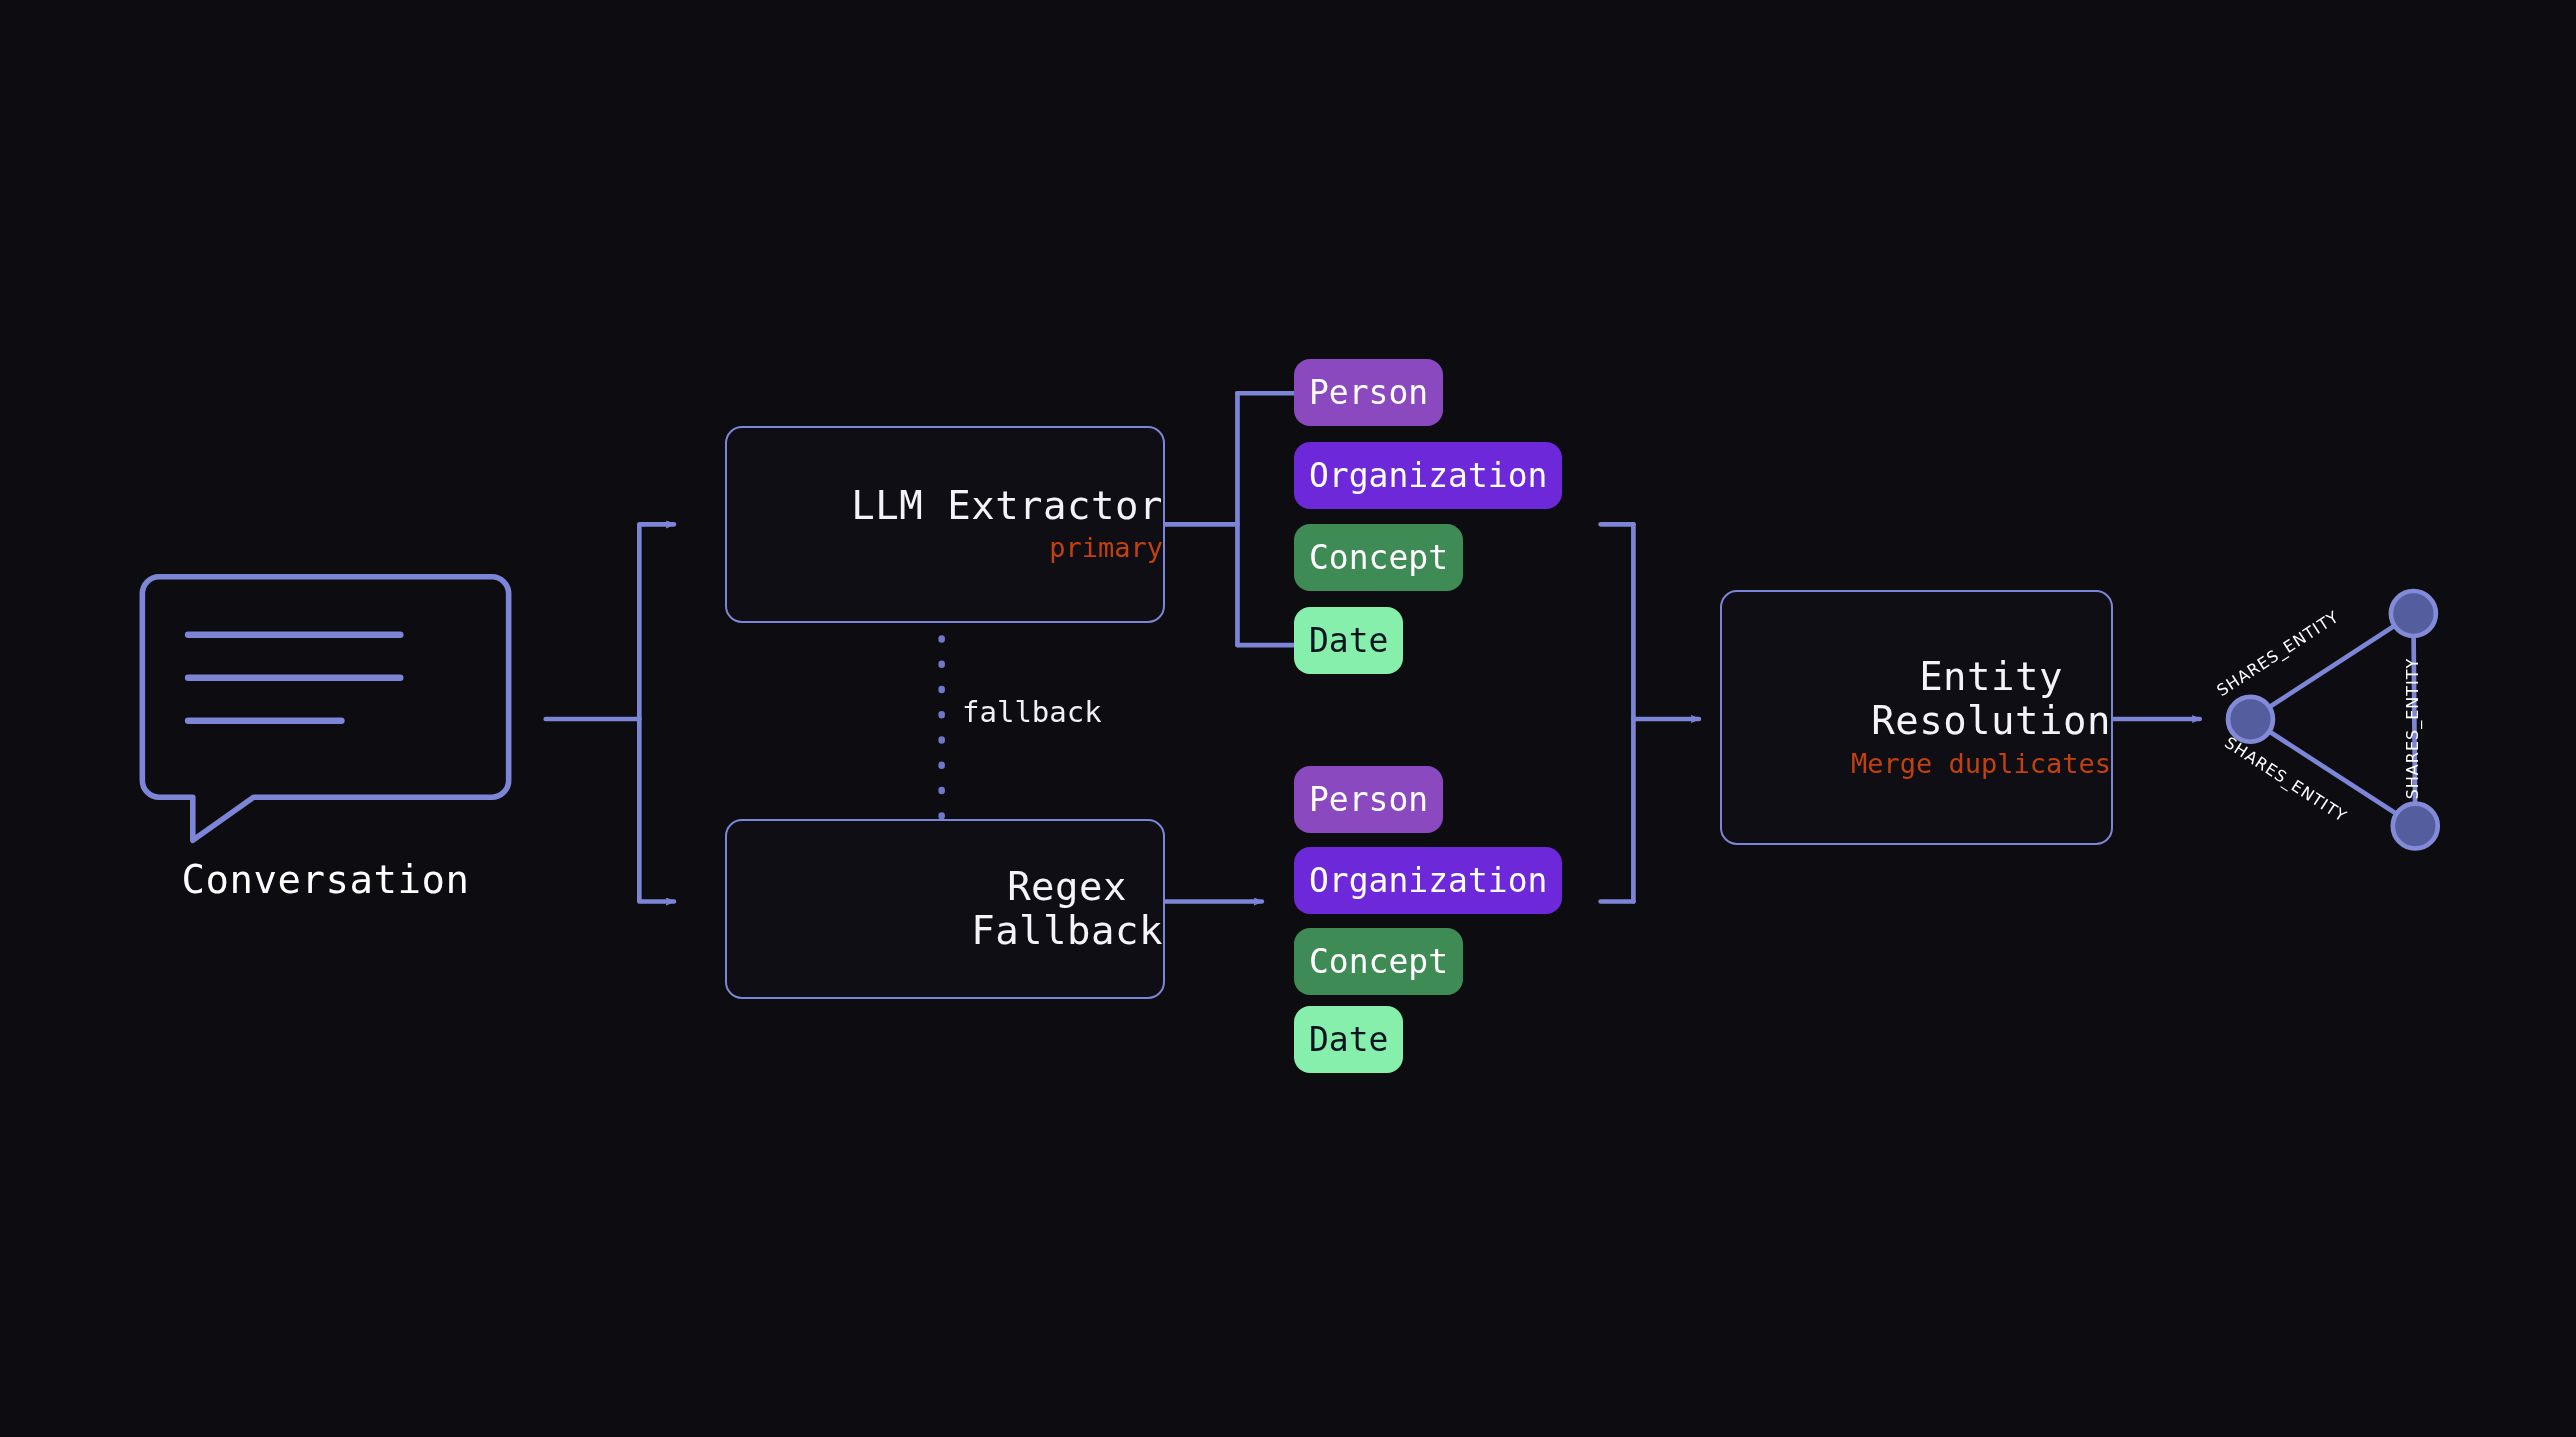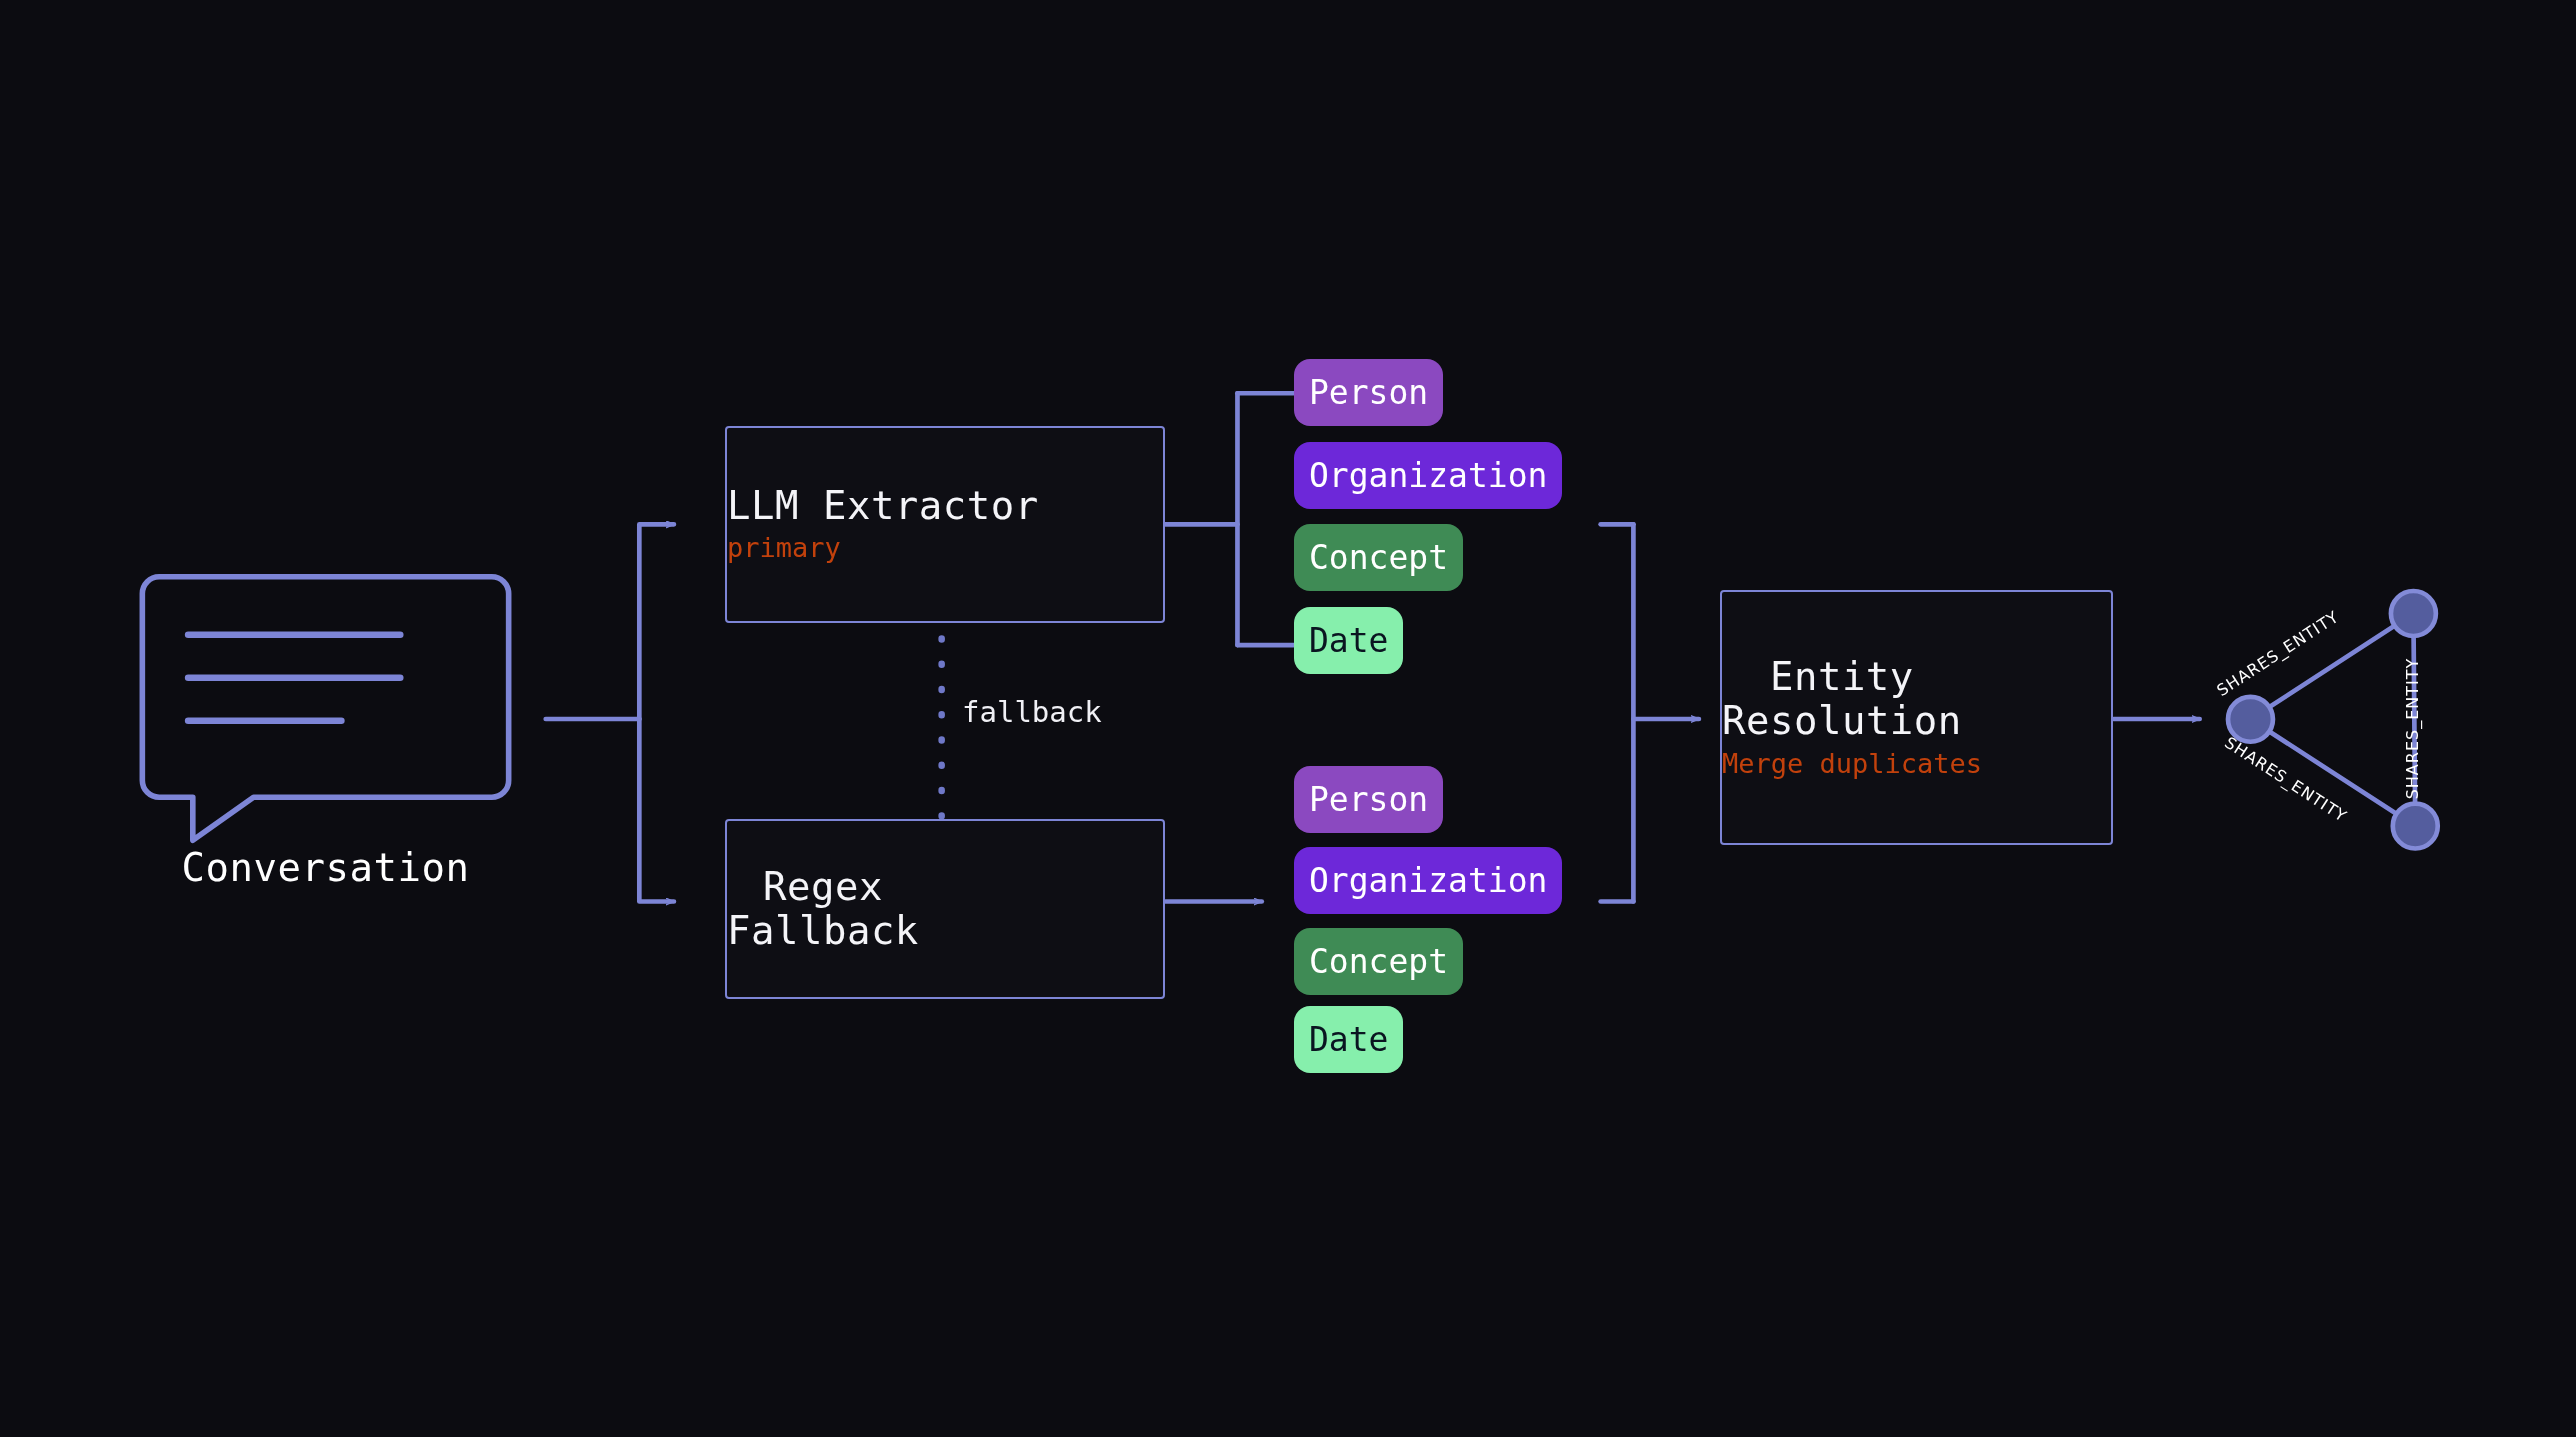--- a/index.html
+++ b/index.html
@@ -24,27 +24,28 @@
     left: 0; top: 0;
     width: 2576px;
     height: 1438px;
   }
 
   
   .proc-box {
     position: absolute;
     box-sizing: border-box;
     border: 2.8px solid #7d85d6;
-    border-radius: 4px;
+    border-radius: 17px;
     background: #0e0e14;
     display: flex;
     flex-direction: column;
-    align-items: flex-start;
+    align-items: flex-end;
     justify-content: center;
     text-align: center;
+    padding-left: 24px;
   }
   .proc-title {
     color: #f4f4f8;
     font-size: 39px;
     line-height: 1.14;
     letter-spacing: 0.5px;
     white-space: pre-line;
   }
   .proc-sub {
     color: #c2410c;
@@ -56,21 +57,21 @@
   
   #conversation-group {
     position: absolute;
     left: 129px;
     top: 573px;
   }
   #bubble-svg { display: block; }
   #conversation-label {
     position: absolute;
     left: -28px;
-    top: 272px;
+    top: 284px;
     width: 449px;
     text-align: center;
     color: #ffffff;
     font-size: 39px;
     letter-spacing: 0.5px;
   }
 
   
   .chip {
     position: absolute;

